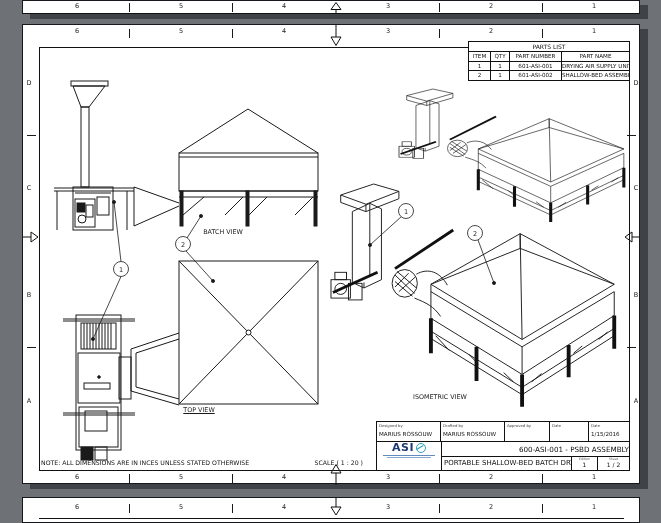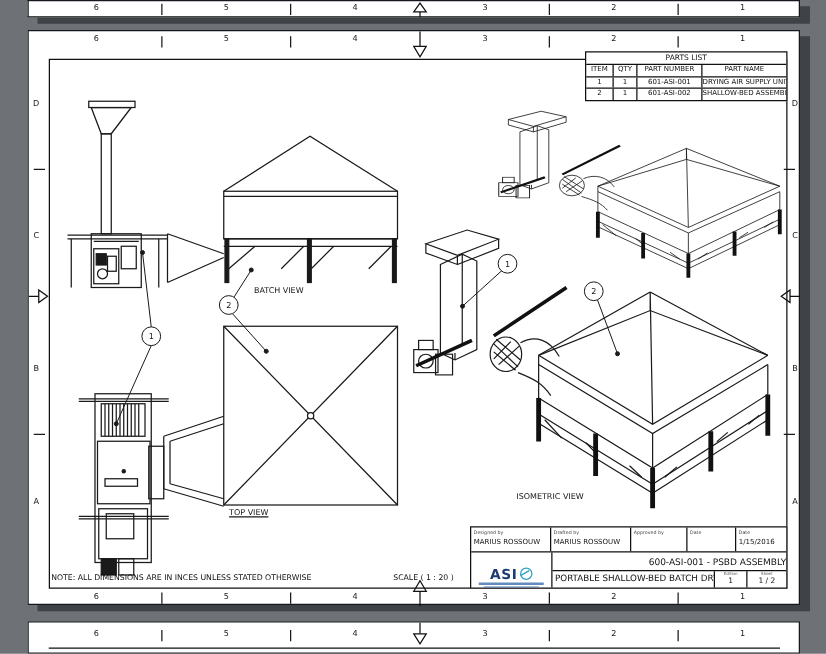--- a/index.html
+++ b/index.html
@@ -23,21 +23,21 @@
   .plist .ptitle{height:9px;line-height:9px;text-align:center;font-size:6px;}
   .c1{width:21px;}.c2{width:19px;}.c3{width:52px;}.c4{flex:1;}
   
   .tblock{position:absolute;left:353px;top:396px;width:254px;height:50px;background:#fff;border:1.2px solid #111;box-sizing:border-box;font-size:5.6px;color:#111;display:flex;flex-direction:column;}
   .tb-r1{display:flex;height:21px;border-bottom:0.8px solid #111;}
   .tb-cell{border-left:0.8px solid #111;box-sizing:border-box;padding:1px 2px;overflow:hidden;}
   .tb-cell:first-child{border-left:none;}
   .tb-lab{font-size:3.8px;color:#444;line-height:5px;white-space:nowrap;}
   .tb-val{font-size:5.6px;line-height:7px;margin-top:3px;white-space:nowrap;}
   .tb-r2{display:flex;flex:1;}
-  .logo-cell{width:65px;border-right:0.8px solid #111;box-sizing:border-box;display:flex;flex-direction:column;align-items:center;justify-content:flex-end;}
+  .logo-cell{width:65px;border-right:0.8px solid #111;box-sizing:border-box;display:flex;flex-direction:column;align-items:center;justify-content:flex-start;}
   .logo-row{display:flex;align-items:center;gap:2px;}
   .logo-asi{font-size:11px;font-weight:bold;color:#1c3a74;letter-spacing:0.5px;line-height:11px;}
   .logo-globe{width:10px;height:10px;border:1.6px solid #2ba0c0;border-radius:50%;position:relative;box-sizing:border-box;}
   .logo-globe:before{content:"";position:absolute;left:-1px;top:3px;width:8px;height:1.4px;background:#2ba0c0;transform:rotate(-30deg);}
   .logo-bar{width:52px;height:1.6px;background:#3b6fae;margin-top:1.5px;opacity:0.8;}
   .logo-bar2{width:44px;height:1.2px;background:#3b6fae;margin-top:1px;opacity:0.6;}
   .tb-right{flex:1;display:flex;flex-direction:column;}
   .tb-num{height:15px;border-bottom:0.8px solid #111;box-sizing:border-box;text-align:right;font-size:7.2px;line-height:15px;white-space:nowrap;}
   .tb-bot{flex:1;display:flex;}
   .tb-title{width:129px;box-sizing:border-box;font-size:7px;line-height:13px;padding-left:2px;white-space:nowrap;overflow:hidden;}

